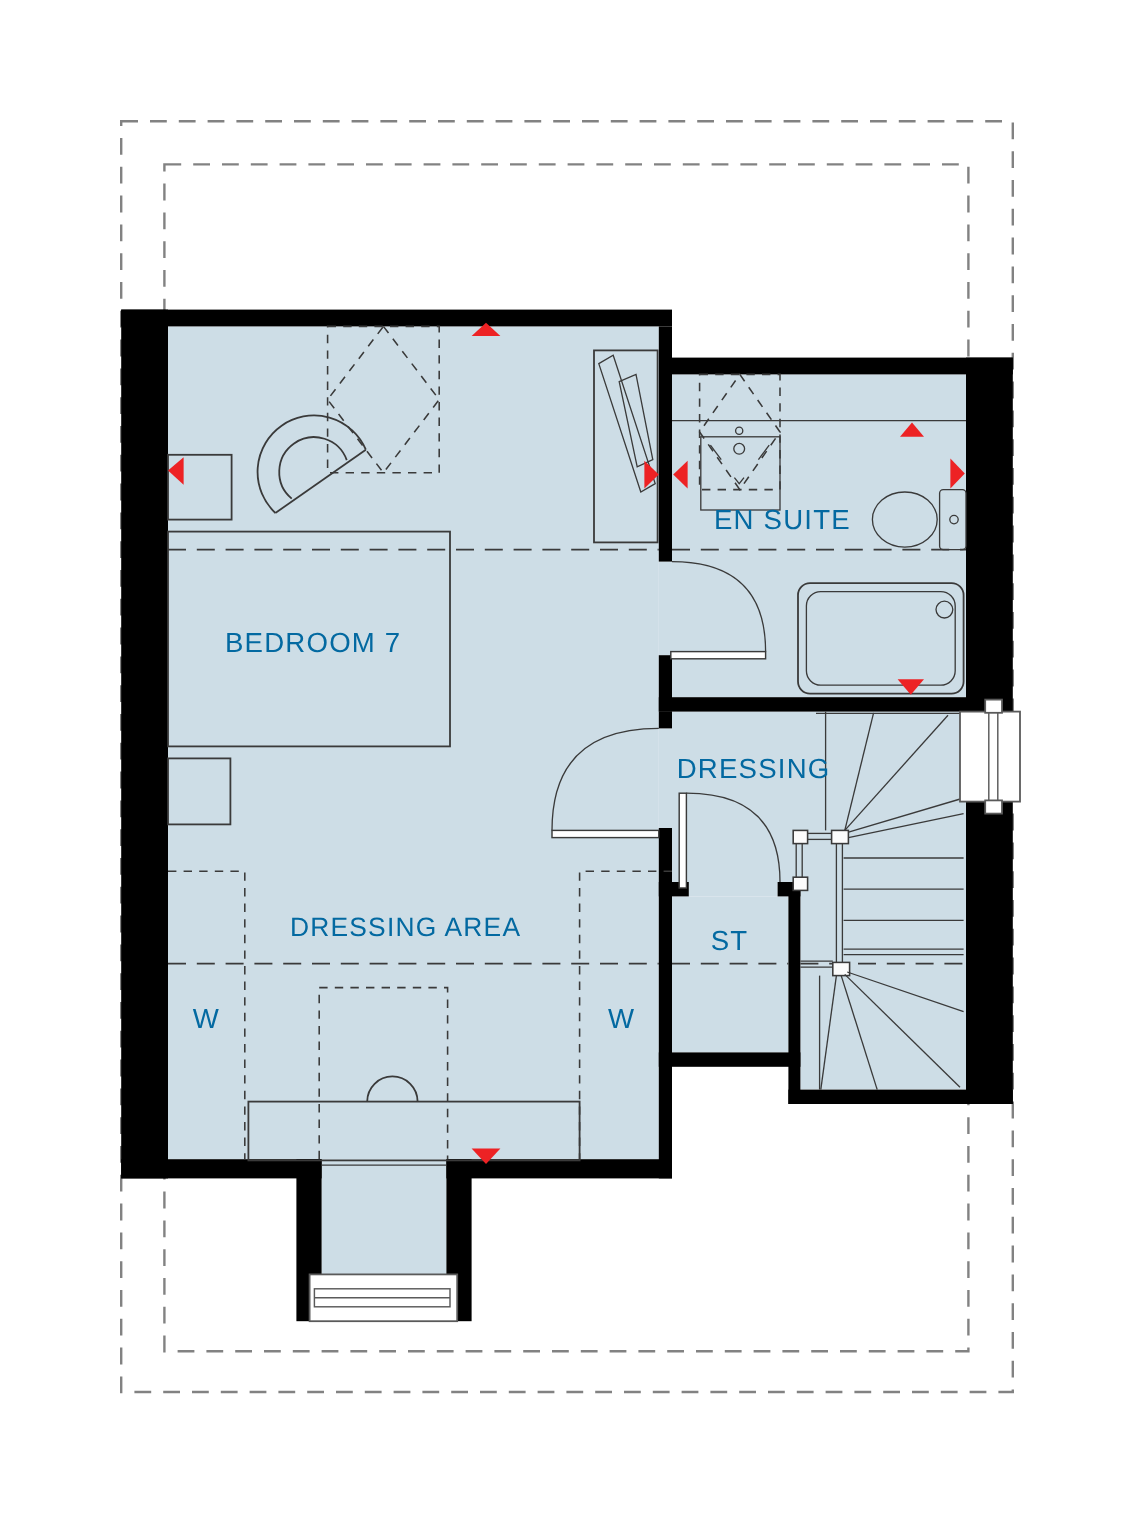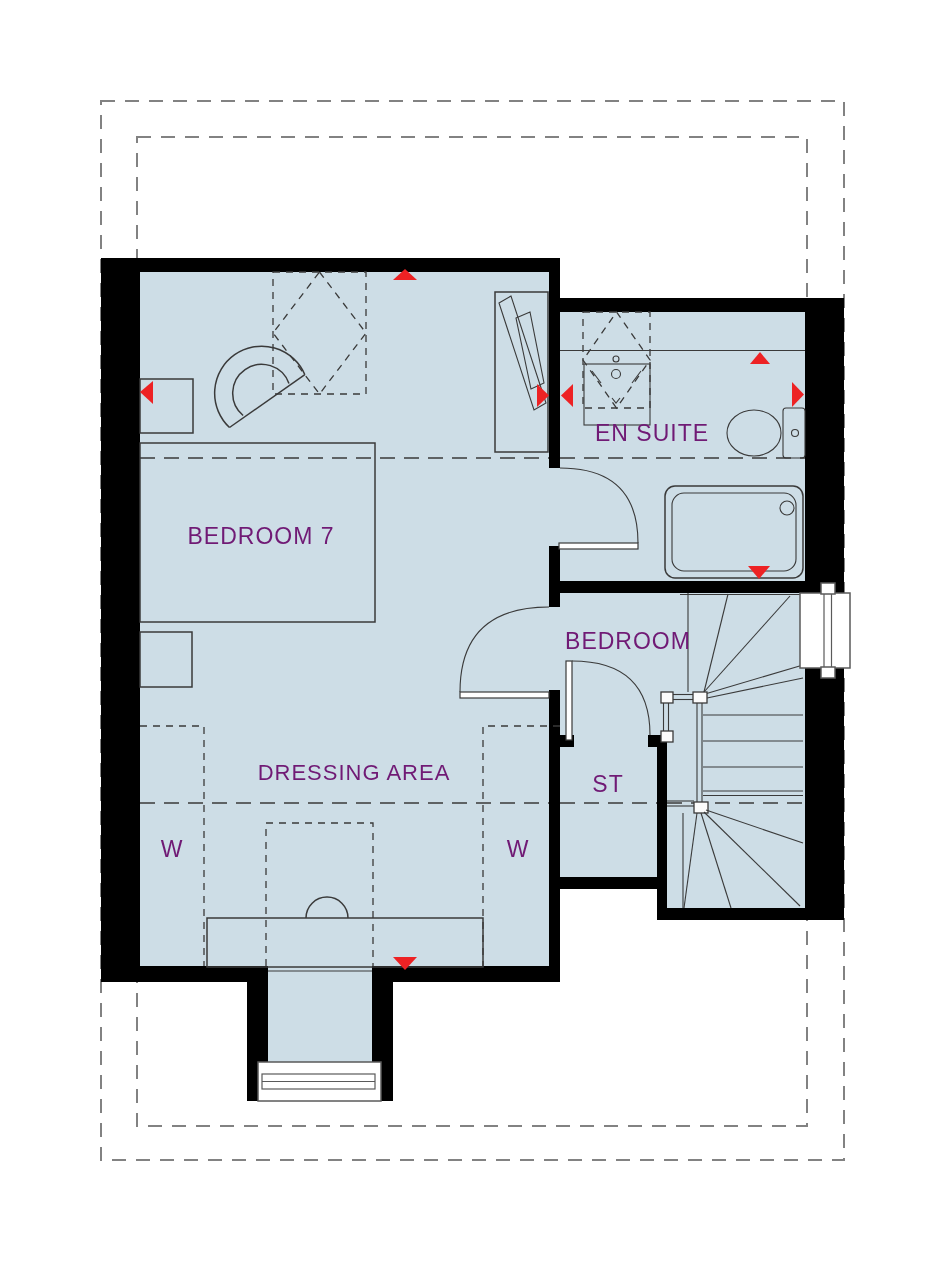--- a/index.html
+++ b/index.html
@@ -16,22 +16,22 @@
   .ln{stroke:var(--line);stroke-width:1.5;fill:none;}
   .lnthin{stroke:var(--line);stroke-width:1.1;fill:none;}
   .dashc{stroke:var(--line);stroke-width:1.5;fill:none;stroke-dasharray:15 9;}
   .dashv{stroke:var(--line);stroke-width:1.3;fill:none;stroke-dasharray:7 6;}
   .leaf{fill:#ffffff;stroke:var(--line);stroke-width:1.2;}
   .newel{fill:#fbfbfb;stroke:var(--line);stroke-width:1.3;}
   .winframe{fill:#ffffff;stroke:var(--frame);stroke-width:1.5;}
   .winline{stroke:var(--frame);stroke-width:1.2;fill:none;}
   .red{fill:var(--accent_red);stroke:none;}
   .rlabel{position:absolute;transform:translate(-50%,-50%);font-size:23px;letter-spacing:1px;
-          color:#701a75;white-space:nowrap;}
-  .rlabel.small{font-size:22px;margin-left:16px;}
+          color:#0369a1;white-space:nowrap;}
+  .rlabel.small{font-size:22px;}
 </style>
 </head>
 <body>
 
 <div class="stage">
   <svg class="plan-svg" width="945" height="1264" viewBox="0 0 945 1264">
 
     <g>
       <rect class="roofdash" x="101" y="101" width="743" height="1059"></rect>
       <rect class="roofdash" x="137" y="137" width="670" height="989"></rect>
@@ -207,18 +207,18 @@
       <polygon class="red" points="573,384 573,407 561,395.5"></polygon>
       <polygon class="red" points="750,364 770,364 760,352"></polygon>
       <polygon class="red" points="792,382 792,407 804,394.5"></polygon>
       <polygon class="red" points="748,566 770,566 759,579"></polygon>
       <polygon class="red" points="393,957 417,957 405,970"></polygon>
     </g>
   </svg>
 
   <div class="rlabel" style="left:261px;top:536px;">BEDROOM 7</div>
   <div class="rlabel" style="left:652px;top:433px;">EN SUITE</div>
-  <div class="rlabel" style="left:628px;top:641px;">BEDROOM</div>
+  <div class="rlabel" style="left:628px;top:641px;">DRESSING</div>
   <div class="rlabel" style="left:608px;top:784px;">ST</div>
   <div class="rlabel small" style="left:338px;top:773px;">DRESSING AREA</div>
   <div class="rlabel" style="left:172px;top:849px;">W</div>
   <div class="rlabel" style="left:518px;top:849px;">W</div>
 </div>
 
 </body></html>

